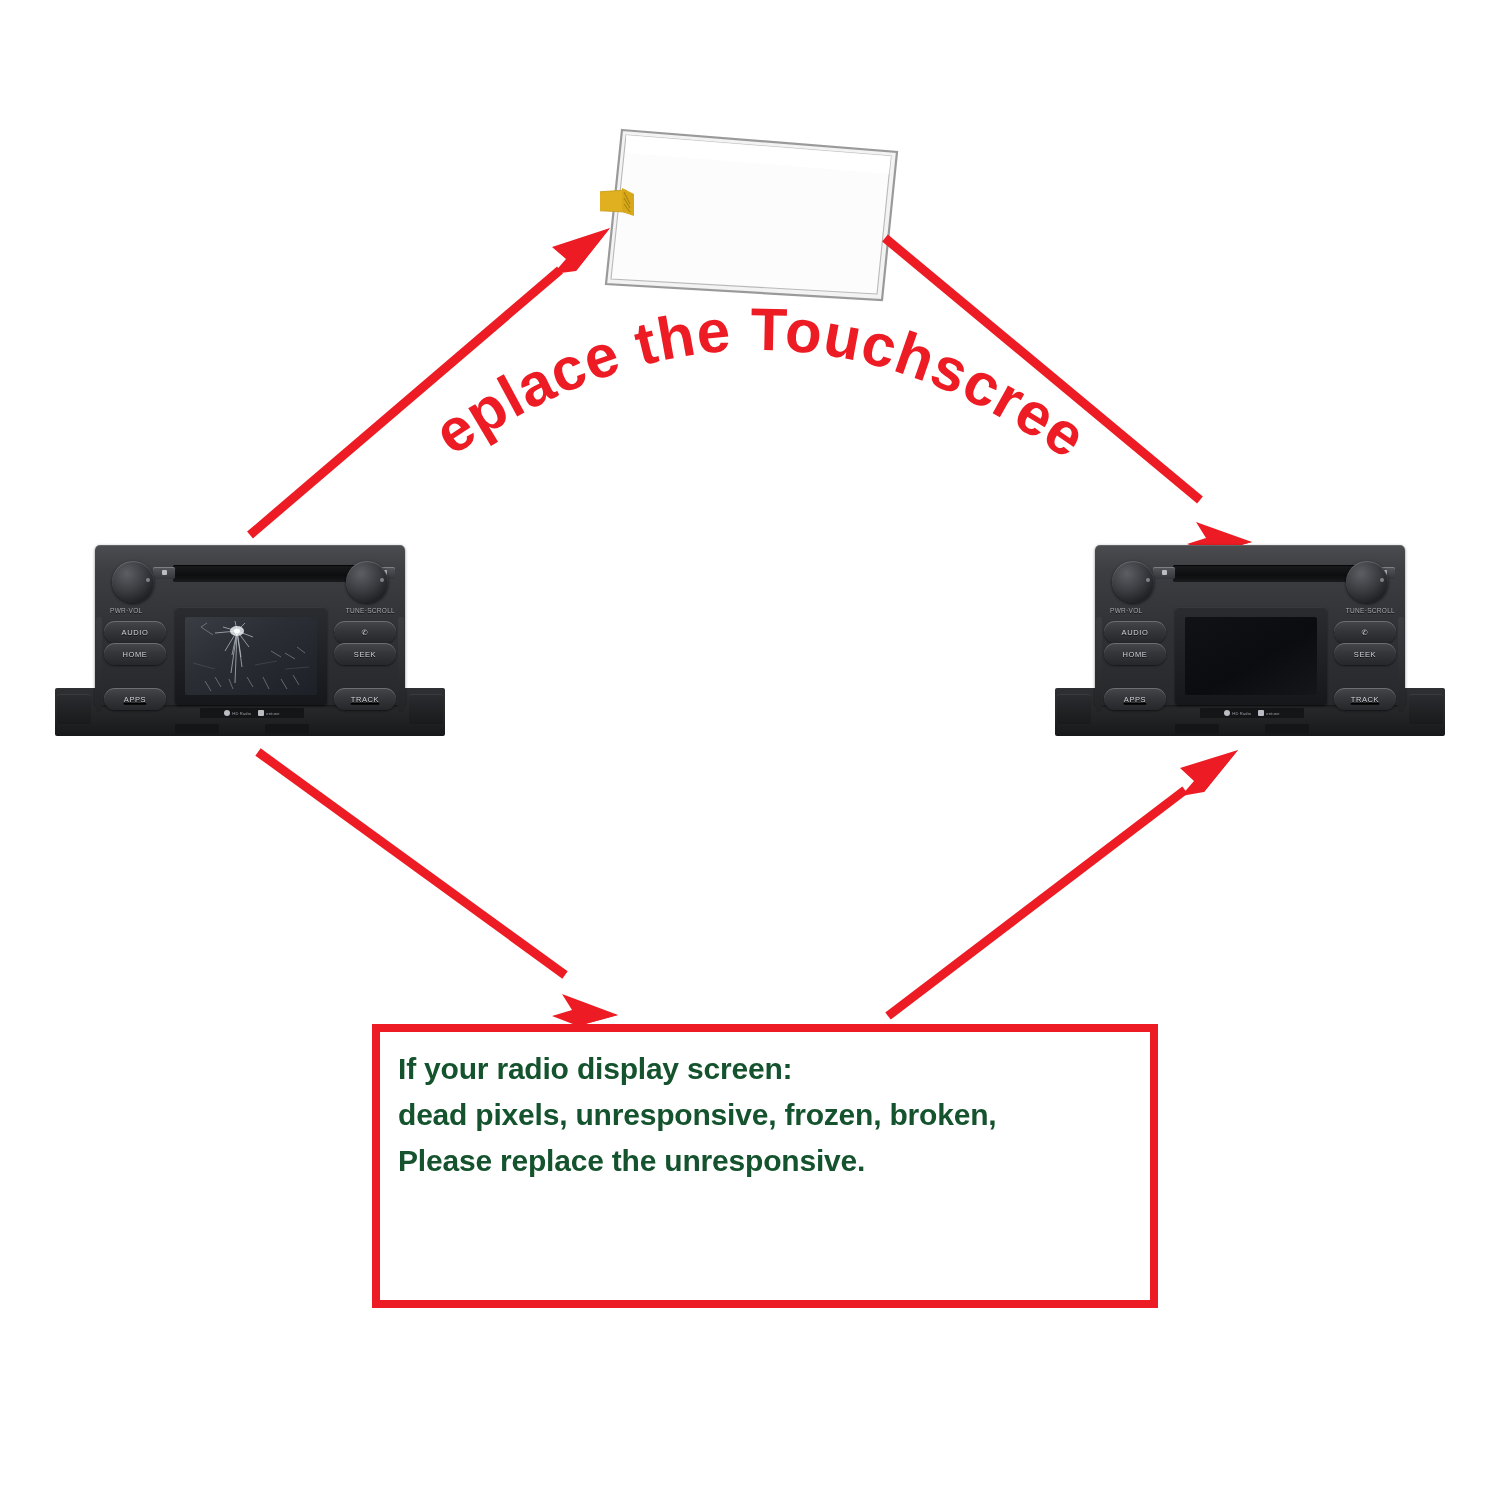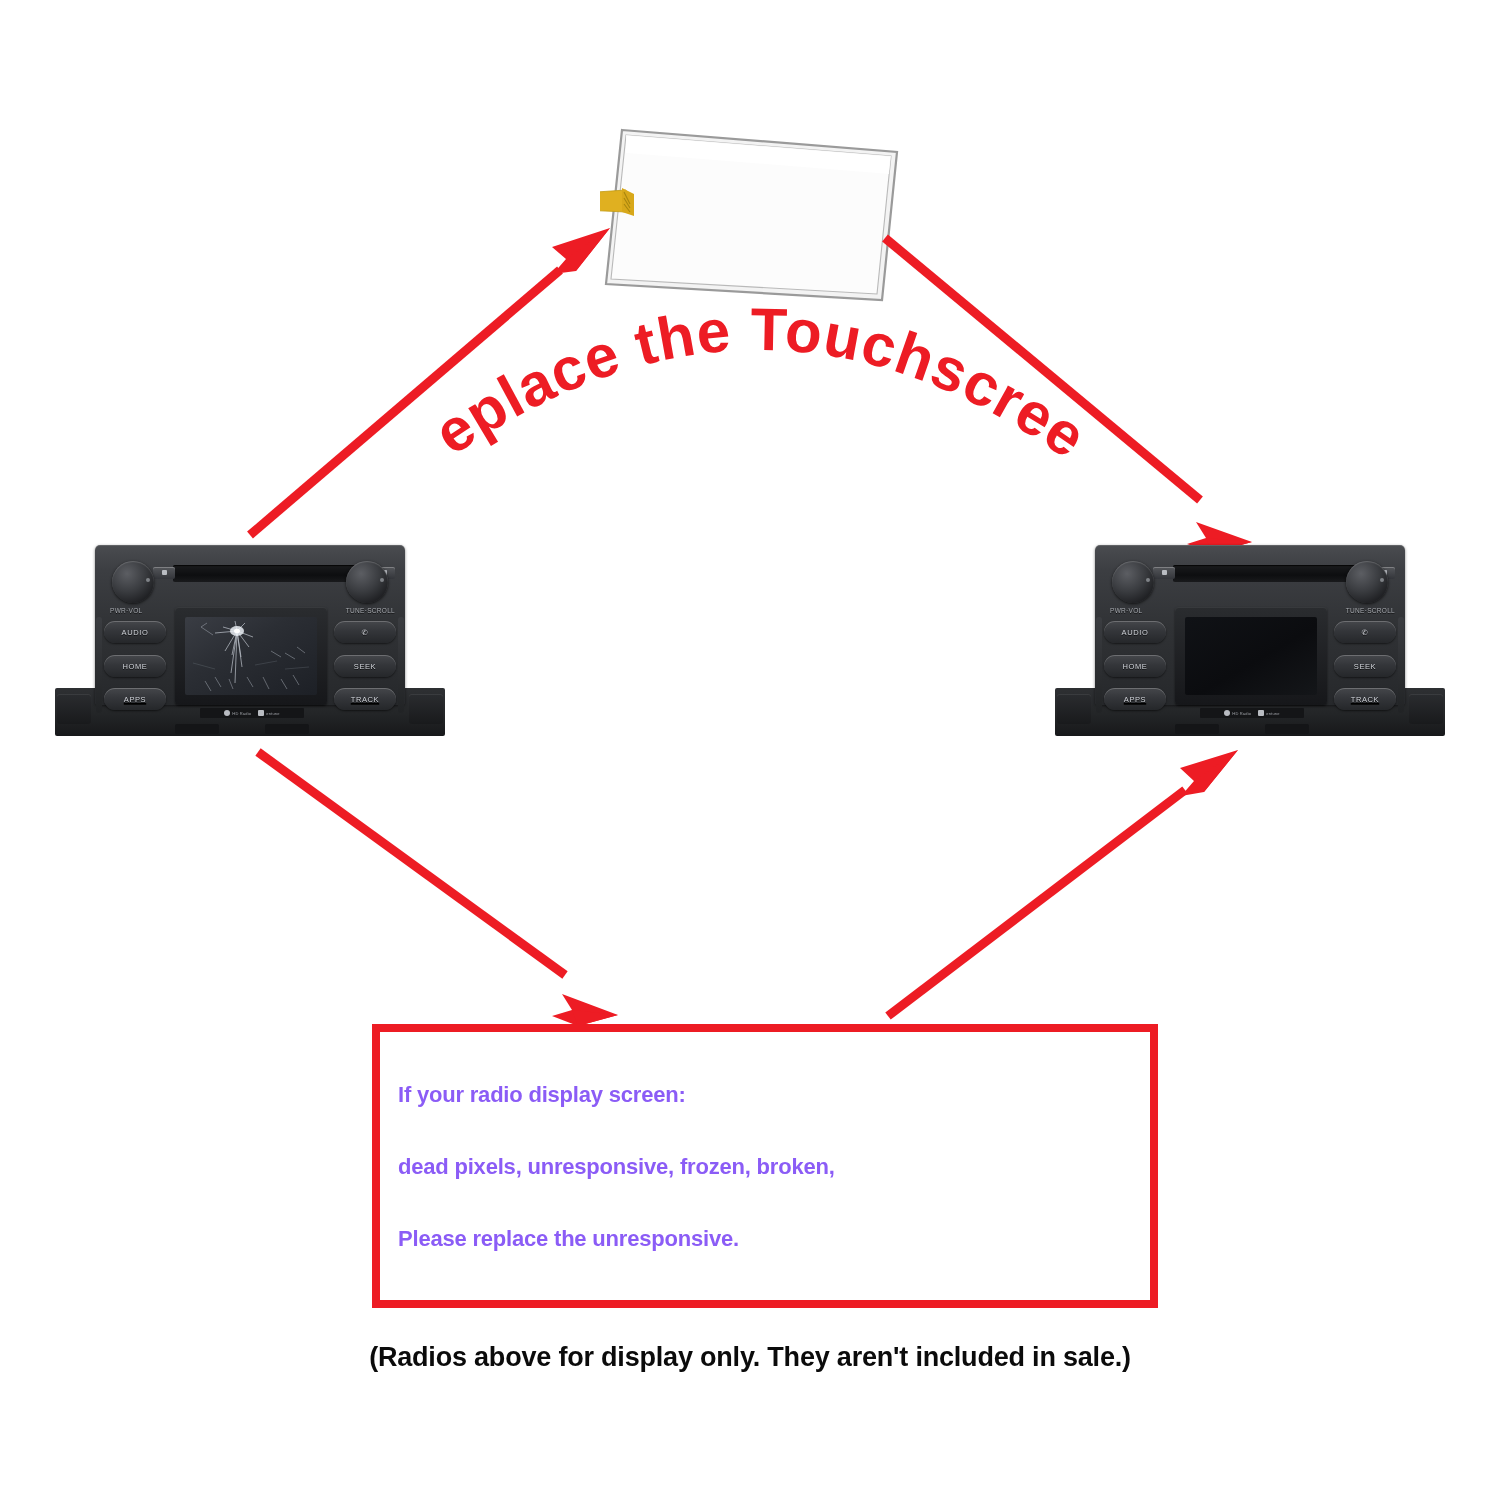--- a/index.html
+++ b/index.html
@@ -65,21 +65,21 @@
 
   
   .sidebtn{position:absolute;width:62px;height:22px;border-radius:11px;
     background:linear-gradient(180deg,#45474b 0%,#34363a 45%,#25272a 100%);
     box-shadow:inset 0 1px 0 rgba(255,255,255,.22), 0 1px 2px rgba(0,0,0,.55);
     display:flex;align-items:center;justify-content:center;}
   .sidebtn span{font-size:7.5px;letter-spacing:.6px;color:#cfd2d8;
     text-shadow:0 1px 0 rgba(0,0,0,.75);}
   .sidebtn.bl{left:9px;text-align:right;}
   .sidebtn.br{right:9px;}
-  .sb1{top:76px;} .sb2{top:110px;} .sb3{top:143px;text-decoration:underline;}
+  .sb1{top:76px;} .sb2{top:98px;} .sb3{top:143px;text-decoration:underline;}
 
   
   .trim{position:absolute;width:6px;height:96px;top:72px;
     background:linear-gradient(180deg,#3b3d41,#212325);border-radius:3px;}
   .trim.tl{left:1px;} .trim.tr{right:1px;}
 
   
   .bezel{position:absolute;left:80px;top:62px;width:152px;height:98px;
     background:linear-gradient(180deg,#2a2c2f,#16171a);border-radius:4px;
     box-shadow:inset 0 1px 1px rgba(255,255,255,.07), 0 1px 2px rgba(0,0,0,.6);}
@@ -93,22 +93,22 @@
     justify-content:center;}
   .logo-badge{display:flex;align-items:center;gap:2px;}
   .logo-mark{width:6px;height:6px;background:#b9bcc2;border-radius:1px;}
   .logo-mark.round{border-radius:50%;}
   .logo-txt{font-size:4px;color:#9ea1a7;letter-spacing:.2px;}
 
   
   #callout{position:absolute;left:372px;top:1024px;width:786px;height:284px;
     background:#ffffff;border:8px solid #ED1C24;box-sizing:border-box;}
   #callout ul{list-style:none;margin:0;padding:14px 0 0 18px;}
-  #callout li{font-size:22px;font-weight:bold;color:#8b5cf6;line-height:46px;
-    white-space:nowrap;letter-spacing:-0.2px;margin-top:26px;}
+  #callout li{font-size:30px;font-weight:bold;color:#14532d;line-height:46px;
+    white-space:nowrap;letter-spacing:-0.2px;}
 
   
   #disclaimer{position:absolute;left:0;top:1342px;width:1500px;text-align:center;
     font-size:27px;font-weight:bold;color:#0b0b0b;letter-spacing:-0.2px;}
 </style>
 </head>
 <body>
 
 <div id="stage">
 
@@ -315,15 +315,14 @@
   </div>
 
   <div id="callout">
     <ul>
       <li>If your radio display screen:</li>
       <li>dead pixels, unresponsive, frozen, broken,</li>
       <li>Please replace the unresponsive.</li>
     </ul>
   </div>
 
-  <div id="disclaimer">(Radios above for display only. They aren't included in sale.)</div>
 
 </div>
 
 </body></html>

